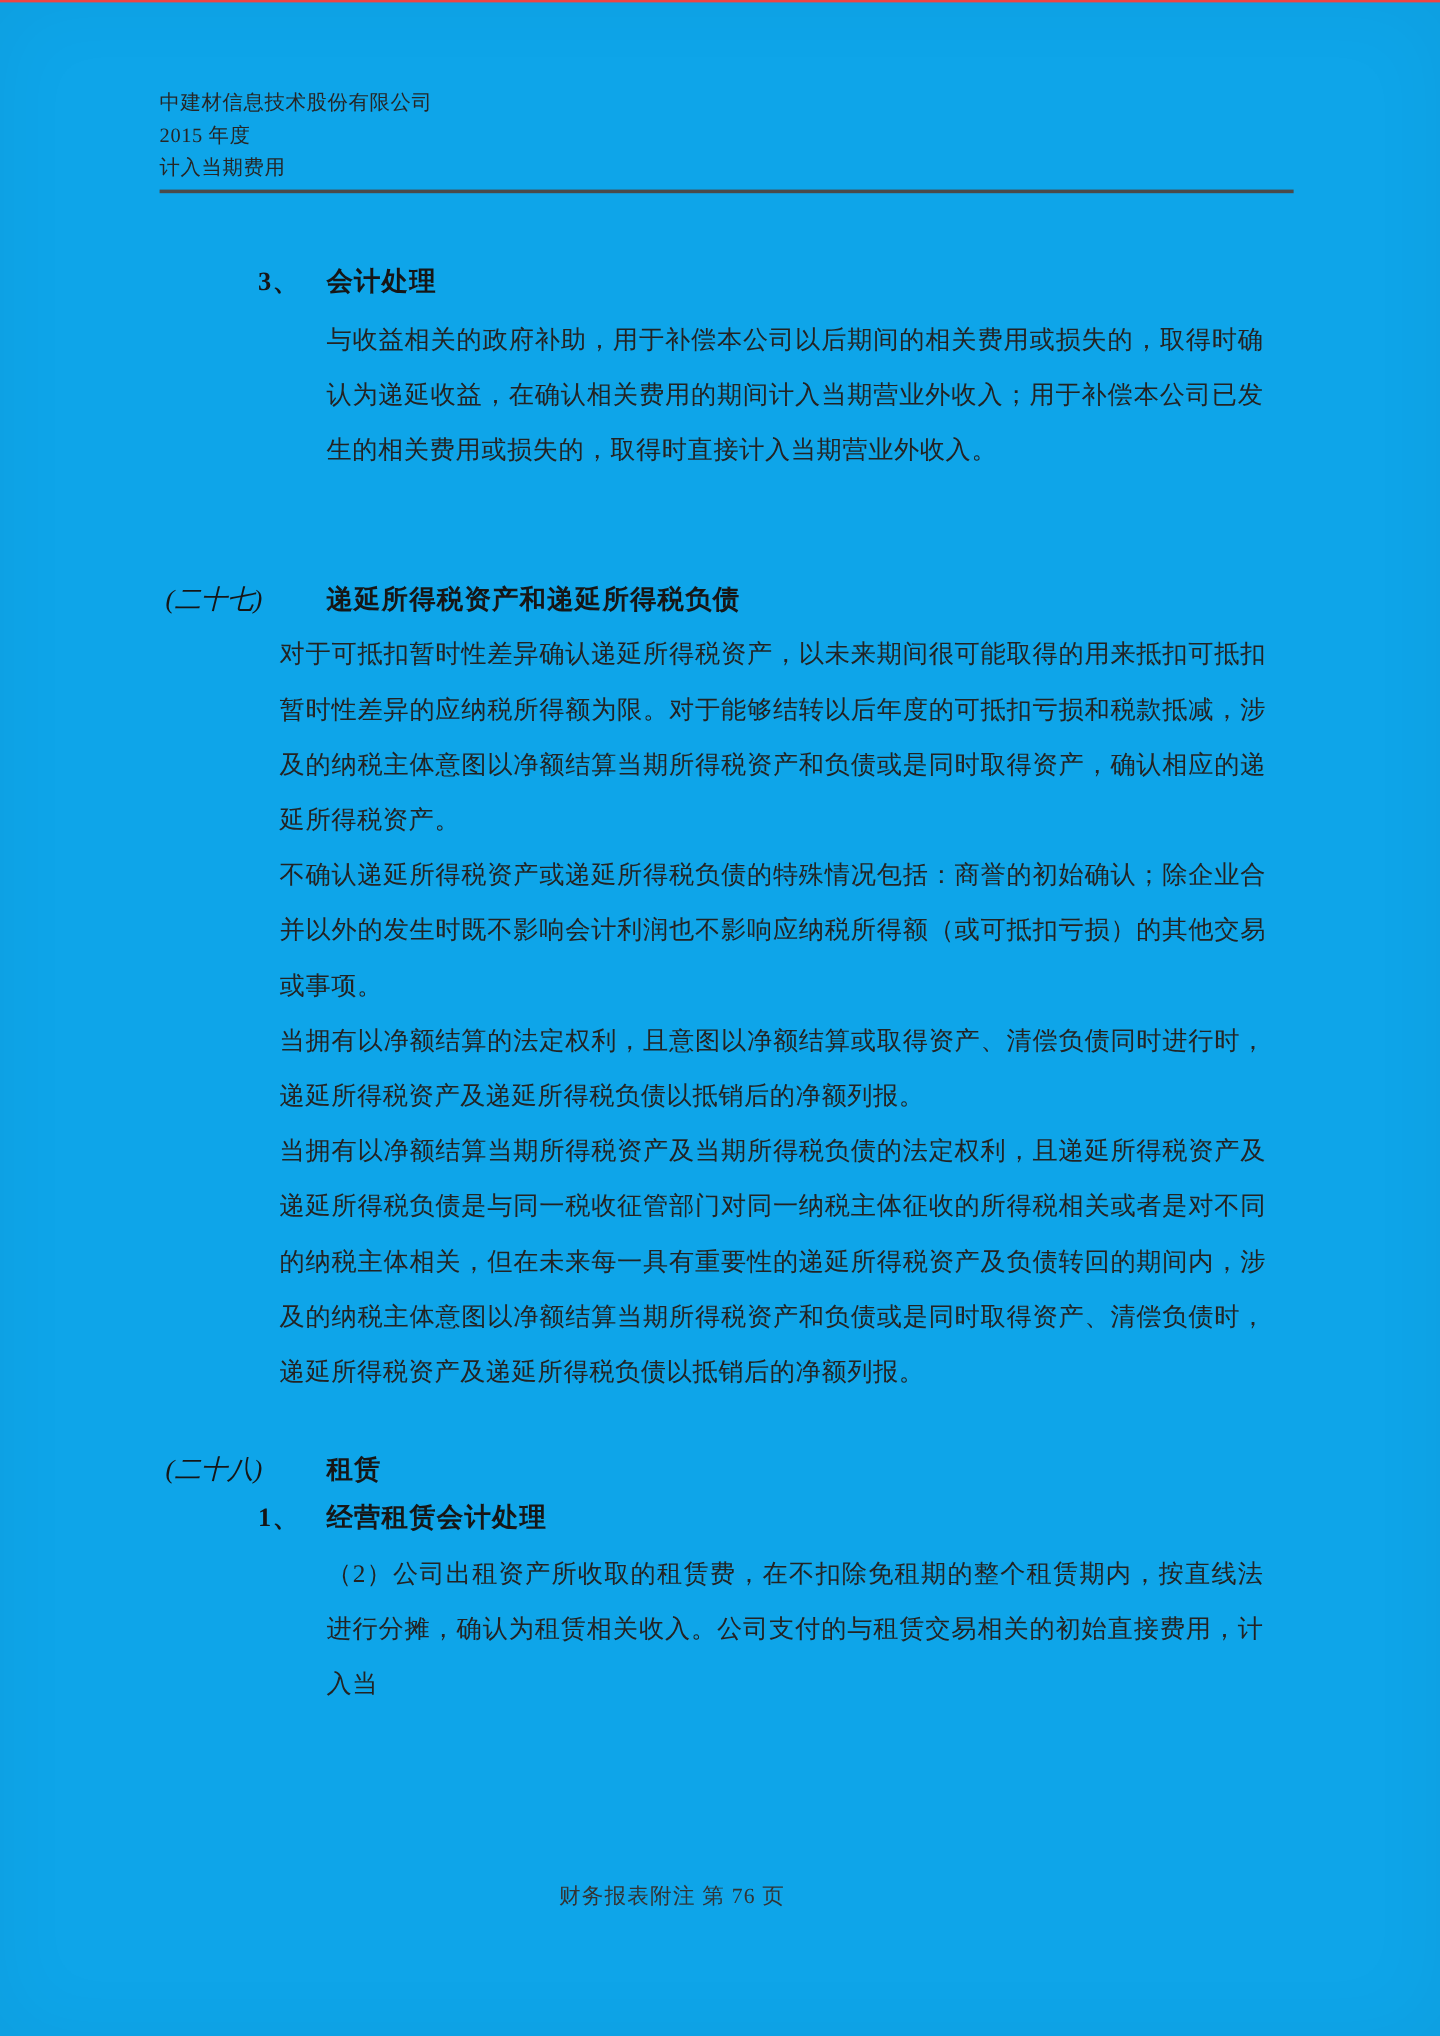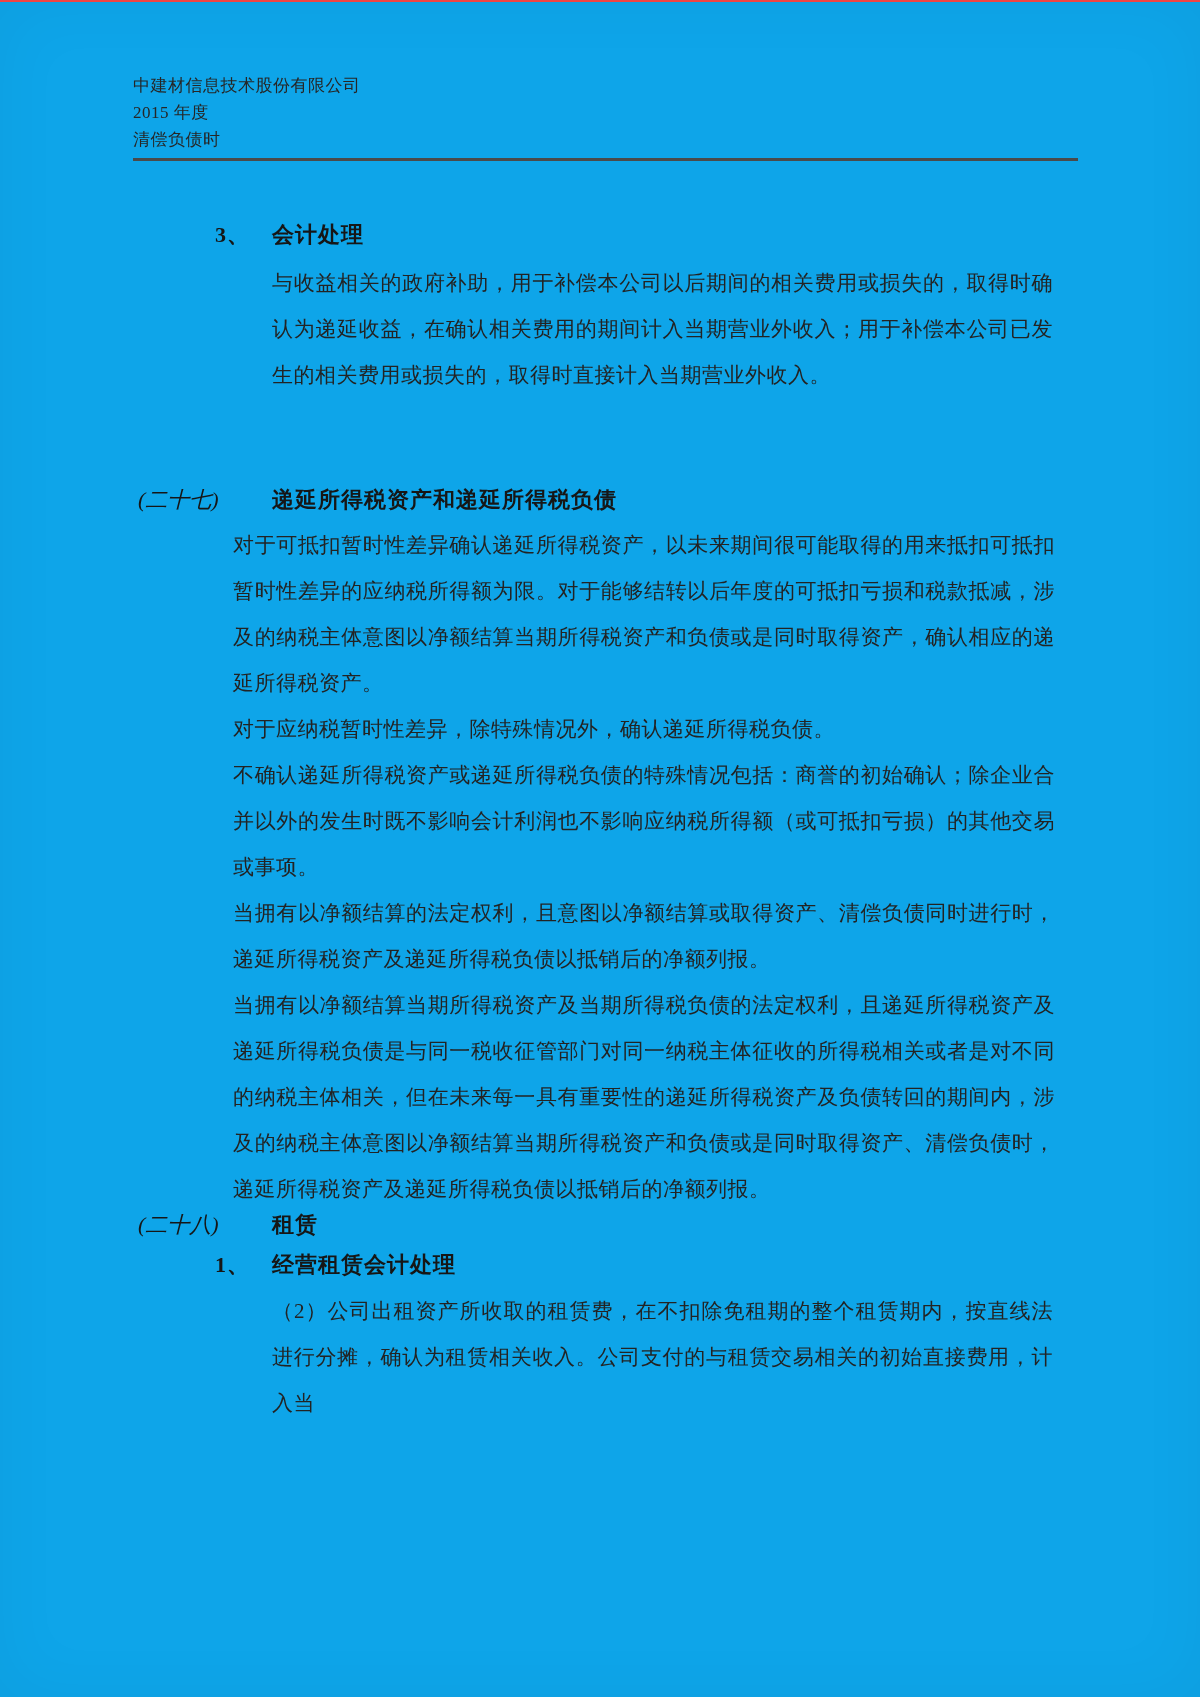--- a/index.html
+++ b/index.html
@@ -79,50 +79,52 @@
   }
 </style>
 </head>
 <body>
 
 <div class="page">
 
   <div class="doc-header">
     <div>中建材信息技术股份有限公司</div>
     <div>2015 年度</div>
-    <div>清偿负债时</div>
+    <div>计入当期费用</div>
   </div>
   <div class="header-divider"></div>
 
   <div class="hrow" style="top:218px;">
     <span class="hnum at-215">3、</span>
     <span class="htitle at-272">会计处理</span>
   </div>
   <div class="body-block sec3-body">
     <p>与收益相关的政府补助，用于补偿本公司以后期间的相关费用或损失的，取得时确认为递延收益，在确认相关费用的期间计入当期营业外收入；用于补偿本公司已发生的相关费用或损失的，取得时直接计入当期营业外收入。</p>
   </div>
 
   <div class="hrow" style="top:483px;">
     <span class="hnum roman at-138">(二十七)</span>
     <span class="htitle at-272">递延所得税资产和递延所得税负债</span>
   </div>
   <div class="body-block sec27-body">
     <p>对于可抵扣暂时性差异确认递延所得税资产，以未来期间很可能取得的用来抵扣可抵扣暂时性差异的应纳税所得额为限。对于能够结转以后年度的可抵扣亏损和税款抵减，涉及的纳税主体意图以净额结算当期所得税资产和负债或是同时取得资产，确认相应的递延所得税资产。</p>
-    <p>对于应纳税暂时性差异，除特殊情况外，确认递延所得税负债。</p>
     <p>不确认递延所得税资产或递延所得税负债的特殊情况包括：商誉的初始确认；除企业合并以外的发生时既不影响会计利润也不影响应纳税所得额（或可抵扣亏损）的其他交易或事项。</p>
     <p>当拥有以净额结算的法定权利，且意图以净额结算或取得资产、清偿负债同时进行时，递延所得税资产及递延所得税负债以抵销后的净额列报。</p>
     <p>当拥有以净额结算当期所得税资产及当期所得税负债的法定权利，且递延所得税资产及递延所得税负债是与同一税收征管部门对同一纳税主体征收的所得税相关或者是对不同的纳税主体相关，但在未来每一具有重要性的递延所得税资产及负债转回的期间内，涉及的纳税主体意图以净额结算当期所得税资产和负债或是同时取得资产、清偿负债时，递延所得税资产及递延所得税负债以抵销后的净额列报。</p>
   </div>
 
   <div class="hrow" style="top:1208px;">
     <span class="hnum roman at-138">(二十八)</span>
     <span class="htitle at-272">租赁</span>
   </div>
   <div class="hrow" style="top:1248px;">
     <span class="hnum at-215">1、</span>
     <span class="htitle at-272">经营租赁会计处理</span>
   </div>
   <div class="body-block sec28-body">
     <p>（2）公司出租资产所收取的租赁费，在不扣除免租期的整个租赁期内，按直线法进行分摊，确认为租赁相关收入。公司支付的与租赁交易相关的初始直接费用，计入当</p>
   </div>
 
+  <div class="doc-footer">
+    <span>财务报表附注 第 76 页</span>
+  </div>
 
 </div>
 
 </body></html>

